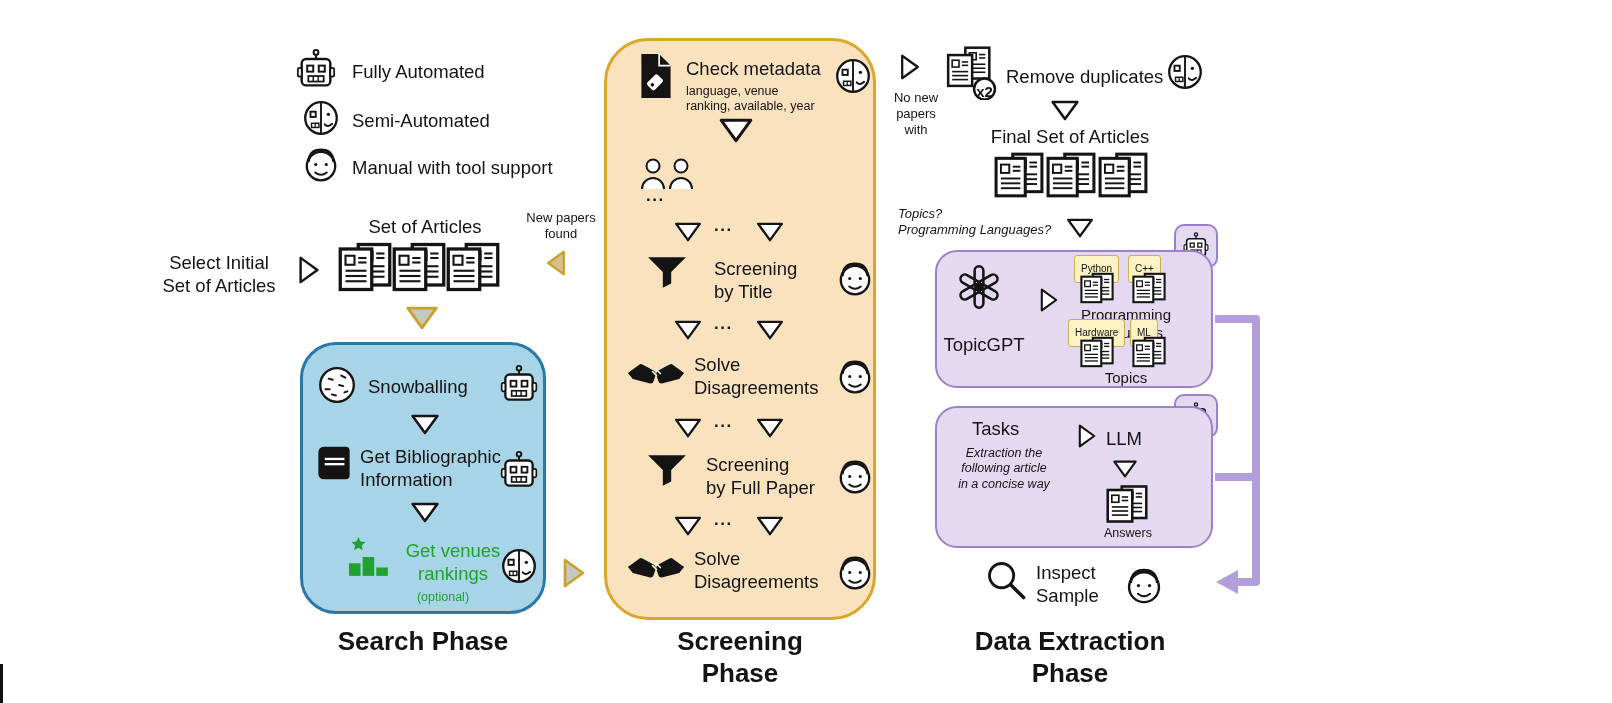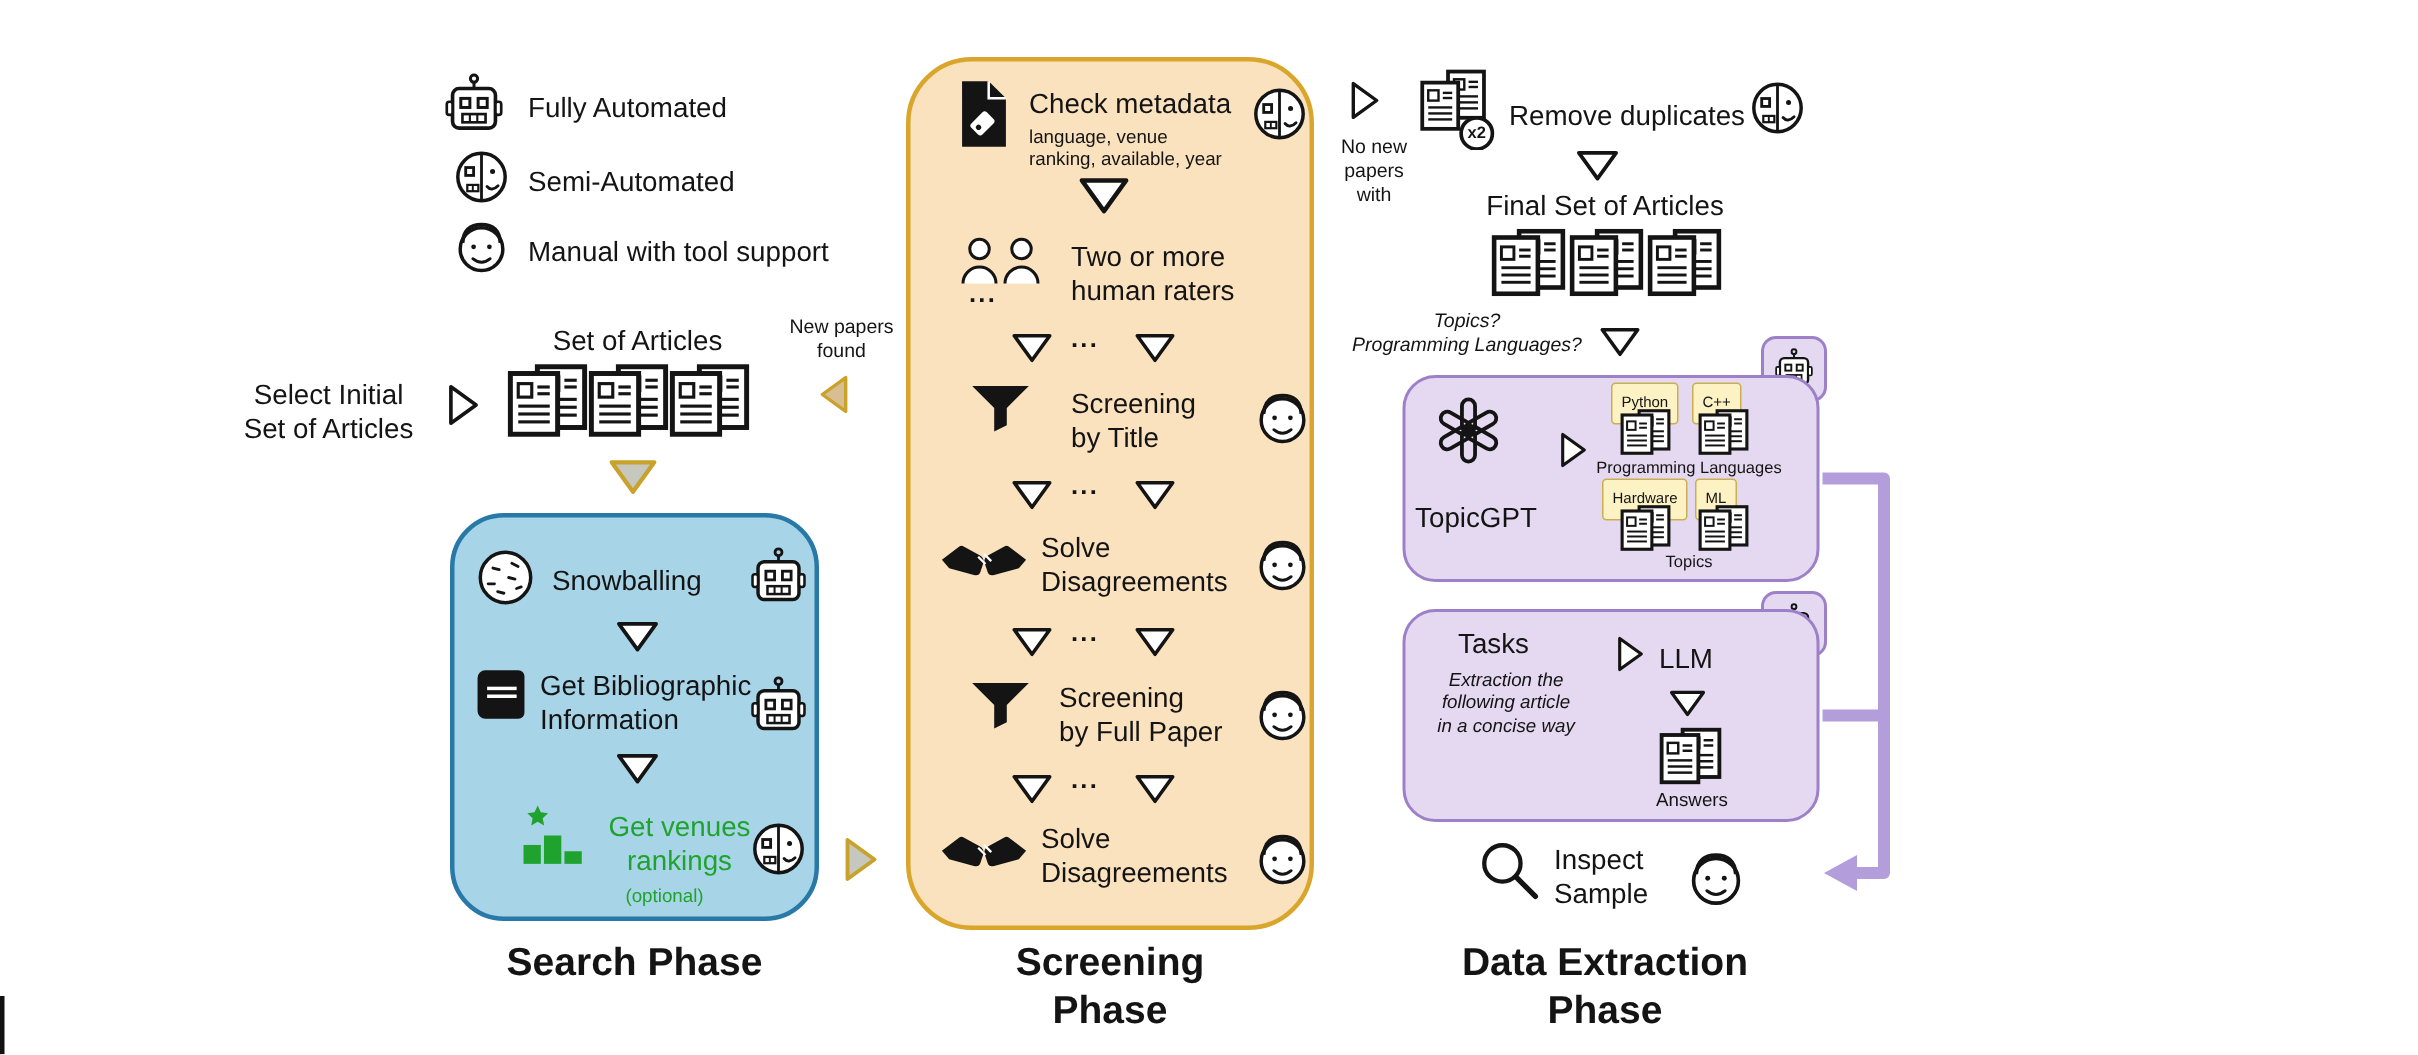--- a/index.html
+++ b/index.html
@@ -2,24 +2,24 @@
 <html style="--green: #1FA32E; --gold: #C8A22B; --tan_fill: #D7BE93; --gray_fill: #C6C8C0; --blue_fill: #A8D4E8; --blue_stroke: #2878A8; --orange_fill: #FBE2BE; --orange_stroke: #D9A62B; --purple_fill: #E4D9F1; --purple_stroke: #9D80C8; --purple_arrow: #B49DDB; --badge_fill: #FDF2C3; --badge_stroke: #C9AF52; --ink: #141414;"><head>
 <meta charset="utf-8">
 <style>
   *{margin:0;padding:0;box-sizing:border-box}
   html,body{background:#fff}
   .canvas{position:relative;width:1612px;height:703px;background:#fff;overflow:hidden;
           font-family:Liberation Sans, sans-serif;color:#141414}
   .t{position:absolute;font-size:18.5px;line-height:1.22;white-space:pre-line}
   .t13{font-size:13px}
   .t12{font-size:12.5px}
-  .t10{font-size:11px}
+  .t10{font-size:15px}
   .title{font-size:26px;font-weight:700}
   .center{text-align:center}
-  .right{text-align:center}
+  .right{text-align:left}
   .italic{font-style:italic}
   .green{color:var(--green)}
   .icon{position:absolute}
   .box{position:absolute}
   .box-blue{background:var(--blue_fill);border:3px solid var(--blue_stroke);border-radius:36px}
   .box-orange{background:var(--orange_fill);border:3px solid var(--orange_stroke);border-radius:44px}
   .box-purple{background:var(--purple_fill);border:2.5px solid var(--purple_stroke);border-radius:22px}
   .tri-open{fill:#fff;stroke:#141414;stroke-width:2.6;stroke-linejoin:round}
   .tri-tan{fill:var(--tan_fill);stroke:var(--gold);stroke-width:2.6;stroke-linejoin:round}
   .tri-gray{fill:var(--gray_fill);stroke:var(--gold);stroke-width:2.6;stroke-linejoin:round}
@@ -239,22 +239,20 @@
       <use href="#s-semi"></use>
     </svg>
   <svg class="icon tri-open" style="left:718px;top:118px;width:36px;height:25px">
       <use href="#s-tri-down"></use>
     </svg>
 
   <svg class="icon" style="left:640px;top:156px;width:62px;height:36px">
       <use href="#s-people2"></use>
     </svg>
   <div class="dots" style="left:646px;top:186px">...</div>
-  <div class="t" style="left:714px;top:160px">Two or more
-human raters</div>
 
   <svg class="icon tri-open" style="left:674px;top:222px;width:28px;height:20px">
       <use href="#s-tri-down"></use>
     </svg>
   <div class="dots" style="left:714px;top:216px">...</div>
   <svg class="icon tri-open" style="left:756px;top:222px;width:28px;height:20px">
       <use href="#s-tri-down"></use>
     </svg>
 
   <svg class="icon" style="left:646px;top:254px;width:42px;height:38px">

